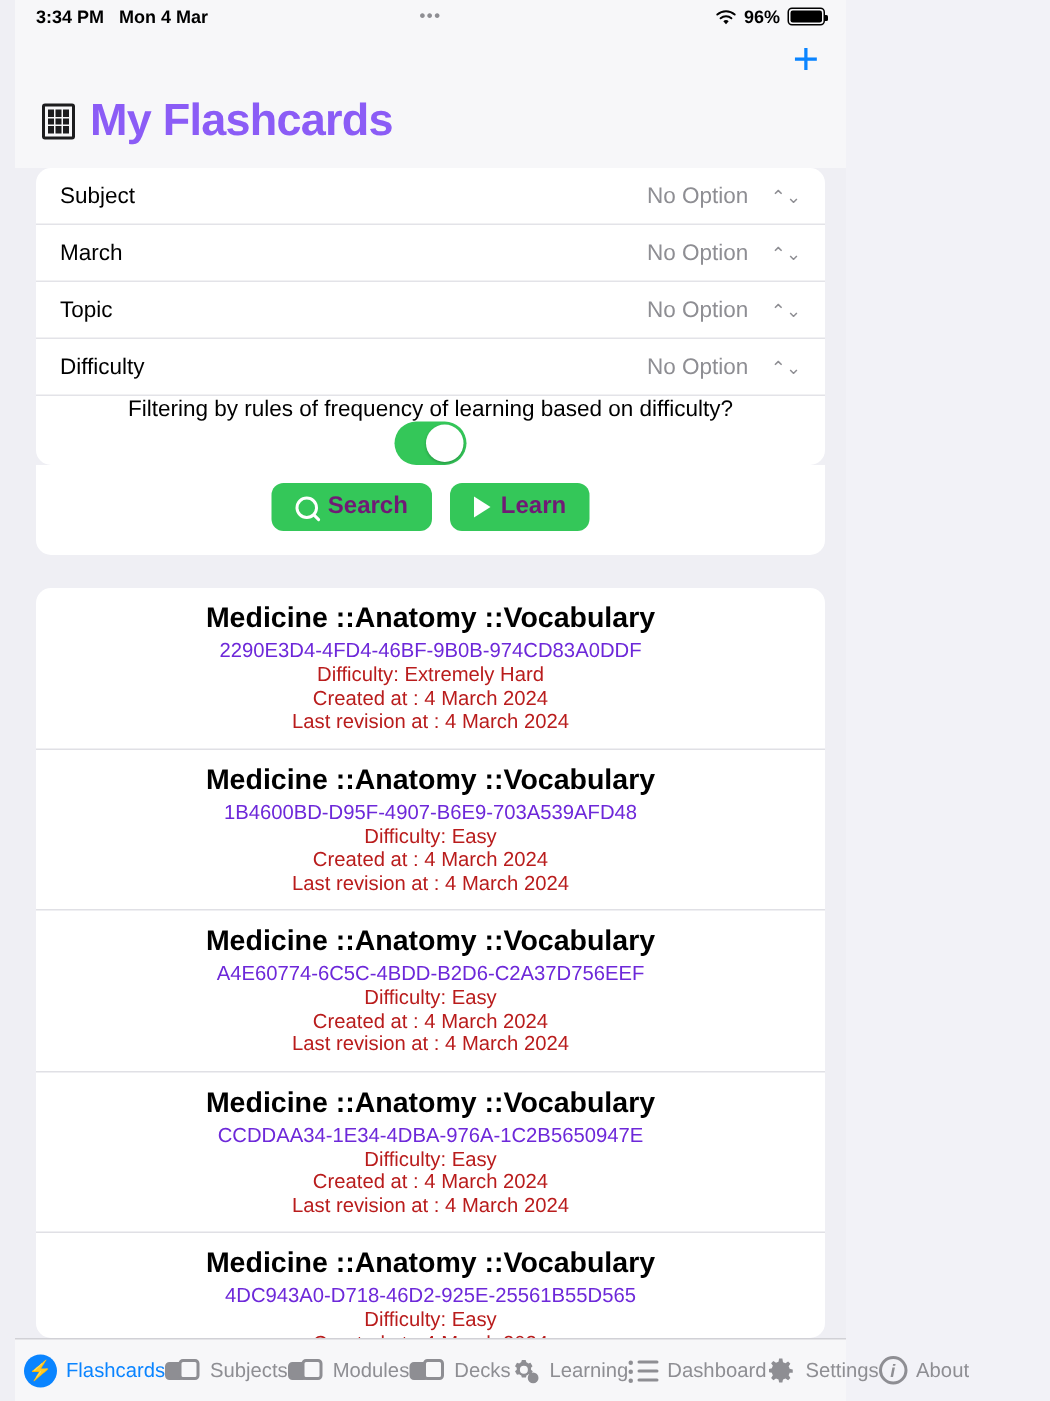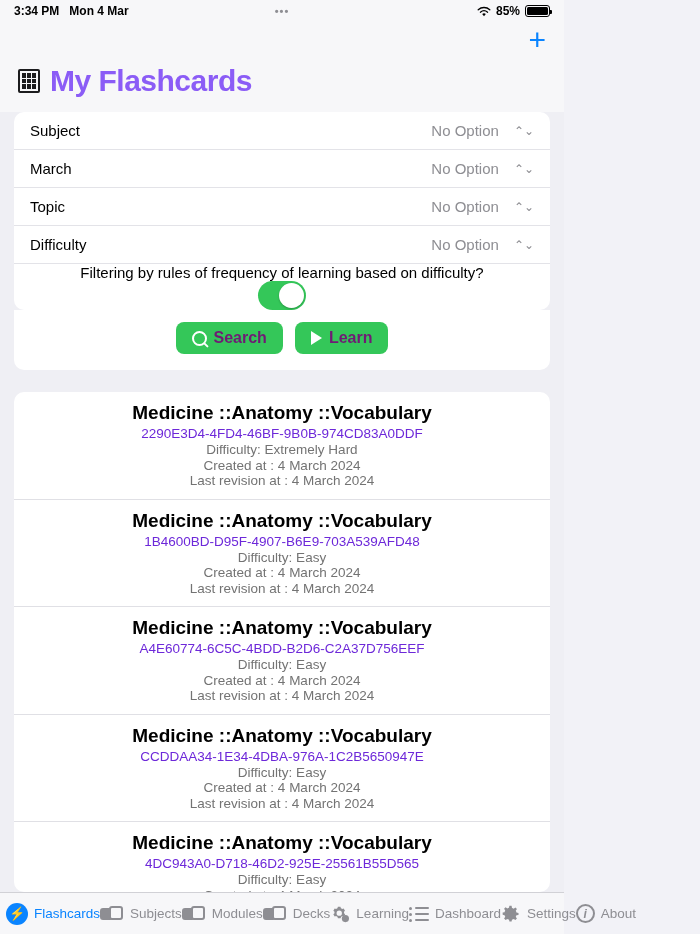--- a/index.html
+++ b/index.html
@@ -8,20 +8,21 @@
     font-family: "Liberation Sans", sans-serif;
     background: #f2f2f7;
     overflow: hidden;
   }
   .screen {
     width: 564px; height: 934px;
     position: relative;
     display: flex;
     flex-direction: column;
     background: #efeff4;
+    padding-left: 10px;
   }
 
   
   .statusbar {
     height: 22px;
     background: #f7f7f9;
     display: flex;
     align-items: center;
     padding: 0 14px;
     font-size: 12px;
@@ -254,21 +255,21 @@
     color: #000;
     margin-bottom: 2px;
   }
   .card-uuid {
     font-size: 13.5px;
     color: #6d28d9;
     margin-bottom: 1px;
   }
   .card-line {
     font-size: 13.5px;
-    color: #737373;
+    color: #b91c1c;
     line-height: 1.15;
   }
 
   
   .tabbar {
     height: 42px;
     background: #f7f7f9;
     border-top: 1px solid #d1d1d6;
     display: flex;
     align-items: center;
@@ -337,21 +338,21 @@
     <span class="date">Mon 4 Mar</span>
     <span class="center-dots">•••</span>
     <span class="right">
       <span class="wifi-icon">
         <svg width="14" height="11" viewBox="0 0 14 11">
             <path d="M7 10.2 5.2 8.1a2.8 2.8 0 0 1 3.6 0L7 10.2z" fill="#000"></path>
             <path d="M3.4 6.2a5.6 5.6 0 0 1 7.2 0" stroke="#000" stroke-width="1.3" fill="none" stroke-linecap="round"></path>
             <path d="M1.2 3.7a8.8 8.8 0 0 1 11.6 0" stroke="#000" stroke-width="1.3" fill="none" stroke-linecap="round"></path>
           </svg>
       </span>
-      <span class="batt-pct">85%</span>
+      <span class="batt-pct">96%</span>
       <span class="batt">
           <span class="fill"></span>
         </span>
     </span>
   </div>
 
   <div class="topbar">
     <span class="plus-btn">+</span>
   </div>
 

